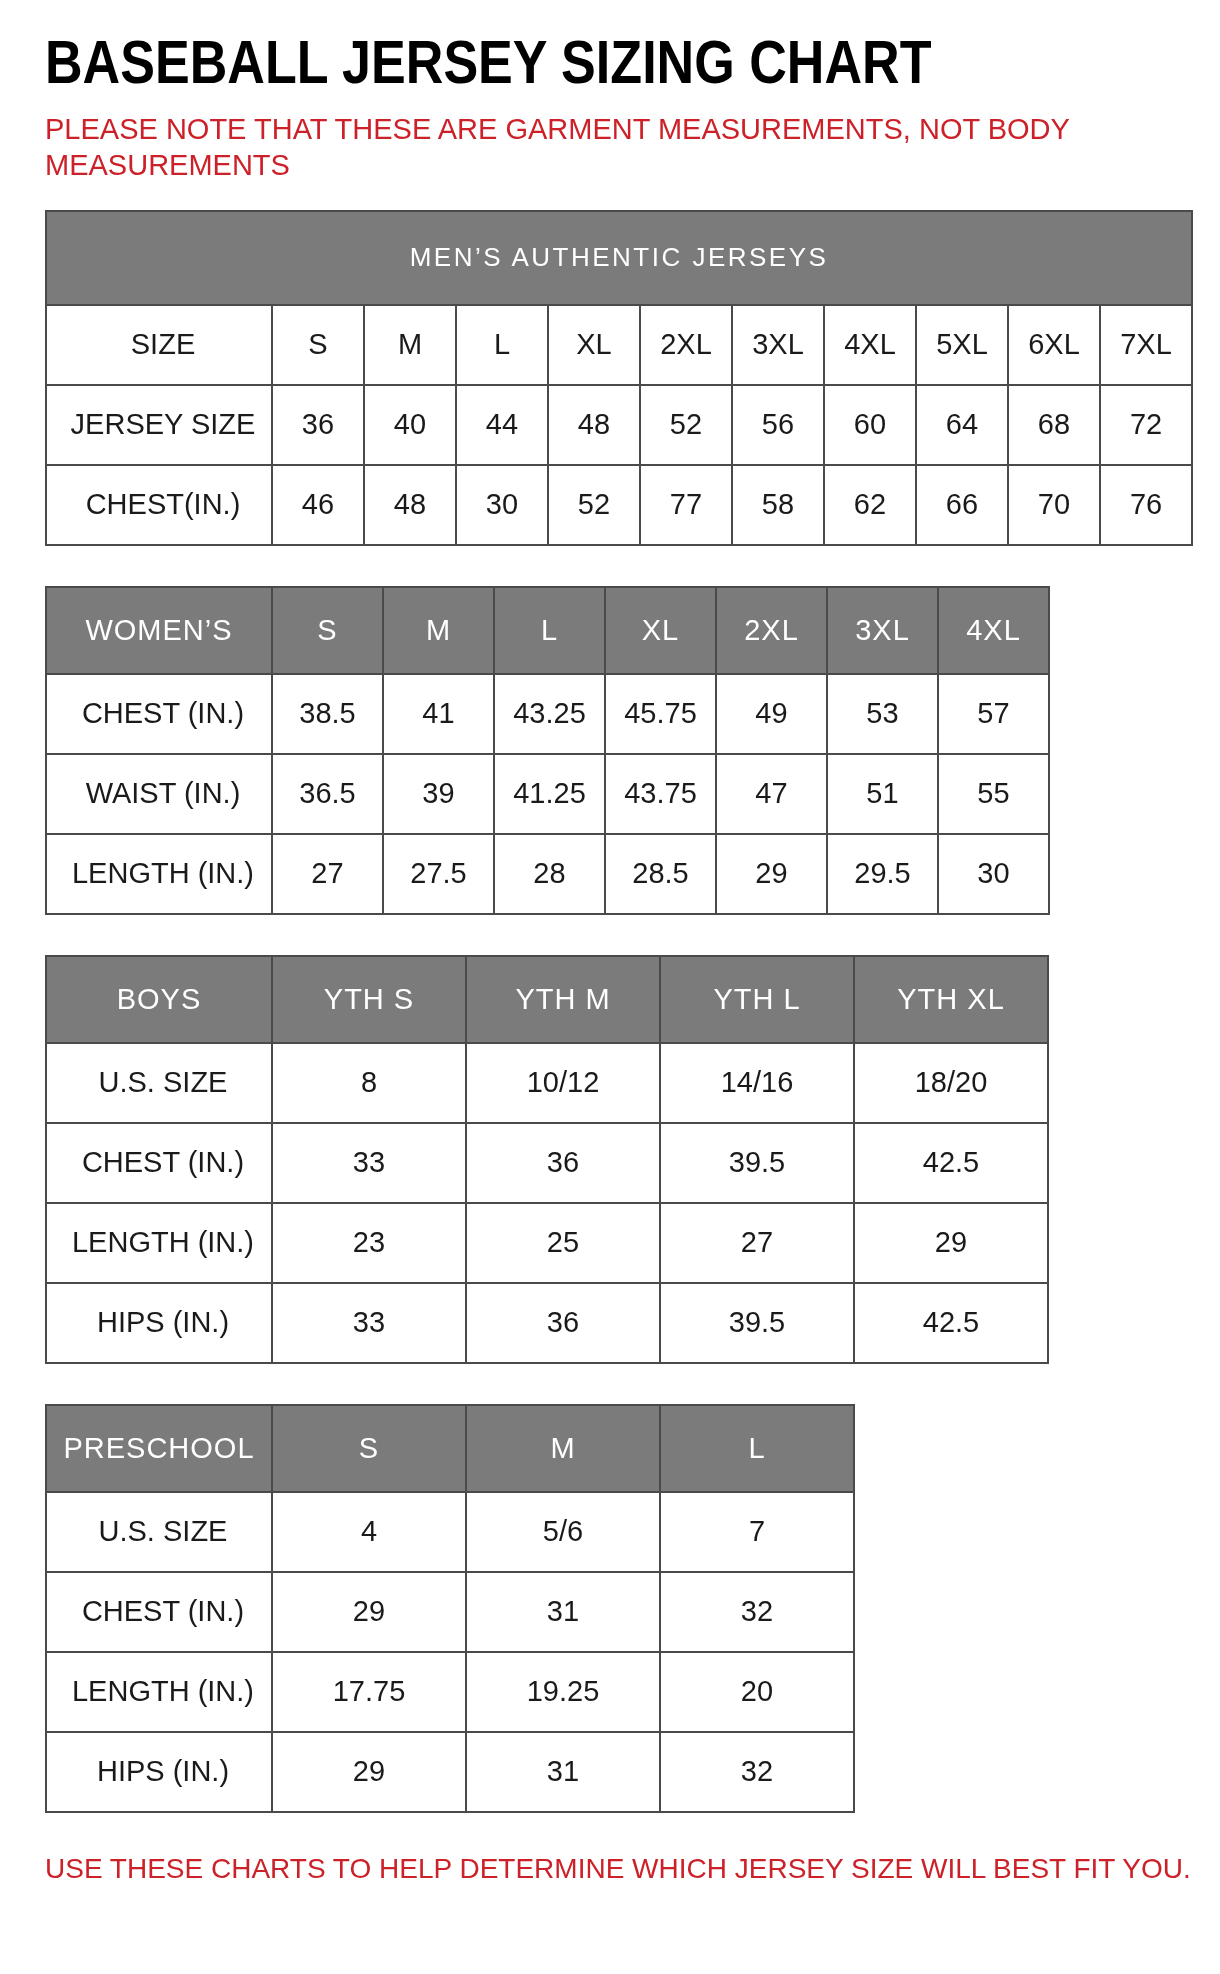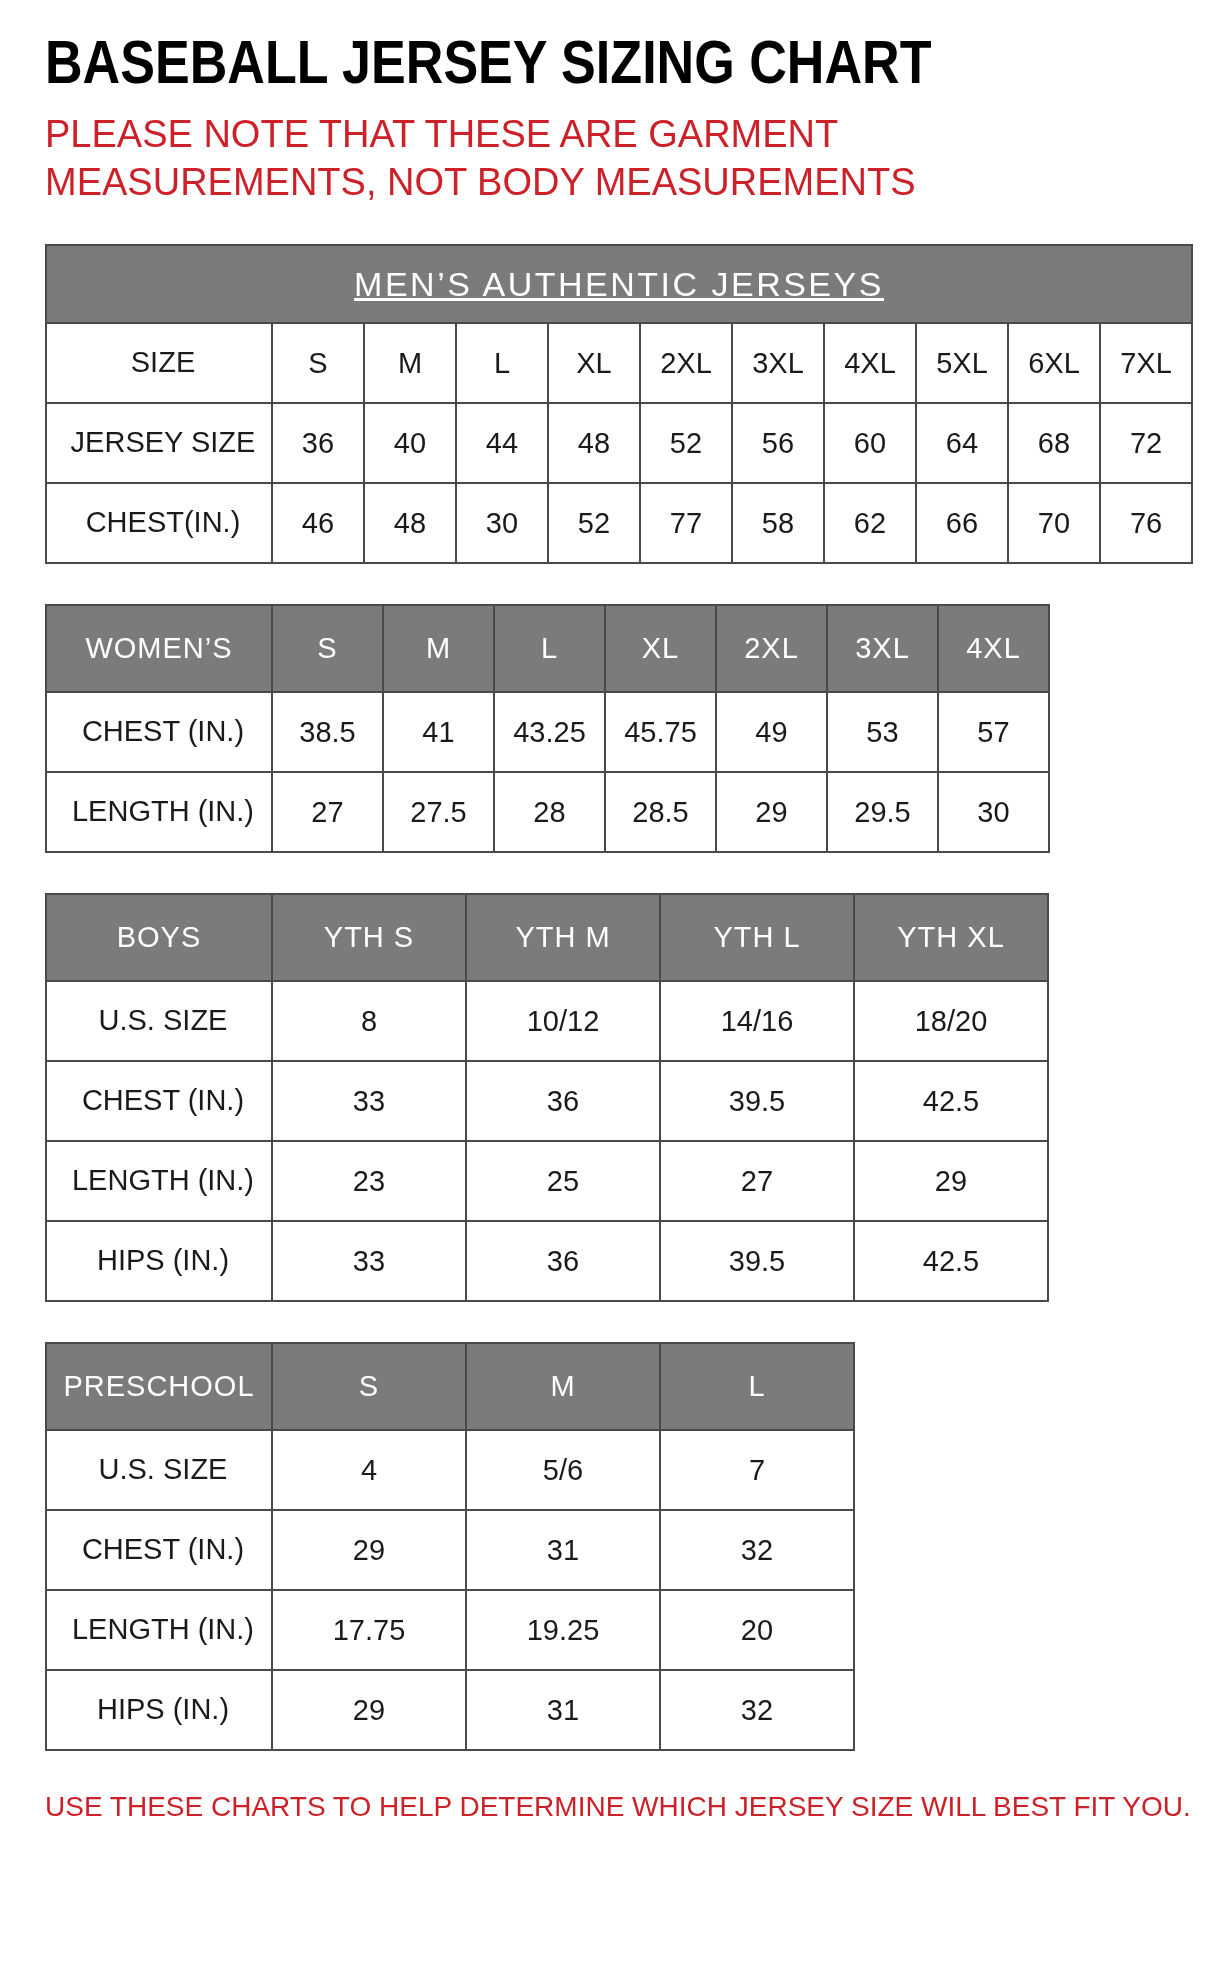--- a/index.html
+++ b/index.html
@@ -17,45 +17,44 @@
     font-size: 62px;
     font-weight: 700;
     letter-spacing: 0px;
     transform: scaleX(0.84);
     transform-origin: left center;
     white-space: nowrap;
     margin-bottom: 14px;
   }
   .note {
     color: var(--accent-red, #cd2129);
-    font-size: 38px;
+    font-size: 29px;
     line-height: 1.25;
     max-width: 1100px;
-    margin-bottom: 38px;
+    margin-bottom: 26px;
   }
 
   table.tbl {
     border-collapse: collapse;
     table-layout: fixed;
     margin-bottom: 40px;
   }
   table.tbl th, table.tbl td {
     border: 2px solid var(--border, #4a4a4a);
     text-align: center;
     vertical-align: middle;
     font-weight: 400;
     overflow: hidden;
   }
   th.banner {
     background: var(--header-bg, #7b7b7b);
     color: var(--header-text, #ffffff);
-    height: 78px;
-    font-size: 34px;
+    height: 94px;
+    font-size: 26px;
     letter-spacing: 2.5px;
-    text-decoration: underline;
   }
   th.hdr {
     background: var(--header-bg, #7b7b7b);
     color: var(--header-text, #ffffff);
     height: 87px;
     font-size: 29px;
     letter-spacing: 1px;
   }
   table.tbl td { height: 80px; font-size: 29px; }
   td.rowlabel { white-space: pre-line; line-height: 1.15; padding-left: 8px; }
@@ -156,20 +155,30 @@
         <td class="rowlabel">CHEST (IN.)</td>
         <td>38.5</td>
         <td>41</td>
         <td>43.25</td>
         <td>45.75</td>
         <td>49</td>
         <td>53</td>
         <td>57</td>
       </tr>
       <tr>
+        <td class="rowlabel">WAIST (IN.)</td>
+        <td>36.5</td>
+        <td>39</td>
+        <td>41.25</td>
+        <td>43.75</td>
+        <td>47</td>
+        <td>51</td>
+        <td>55</td>
+      </tr>
+      <tr>
         <td class="rowlabel">LENGTH (IN.)</td>
         <td>27</td>
         <td>27.5</td>
         <td>28</td>
         <td>28.5</td>
         <td>29</td>
         <td>29.5</td>
         <td>30</td>
       </tr>
     </tbody>

